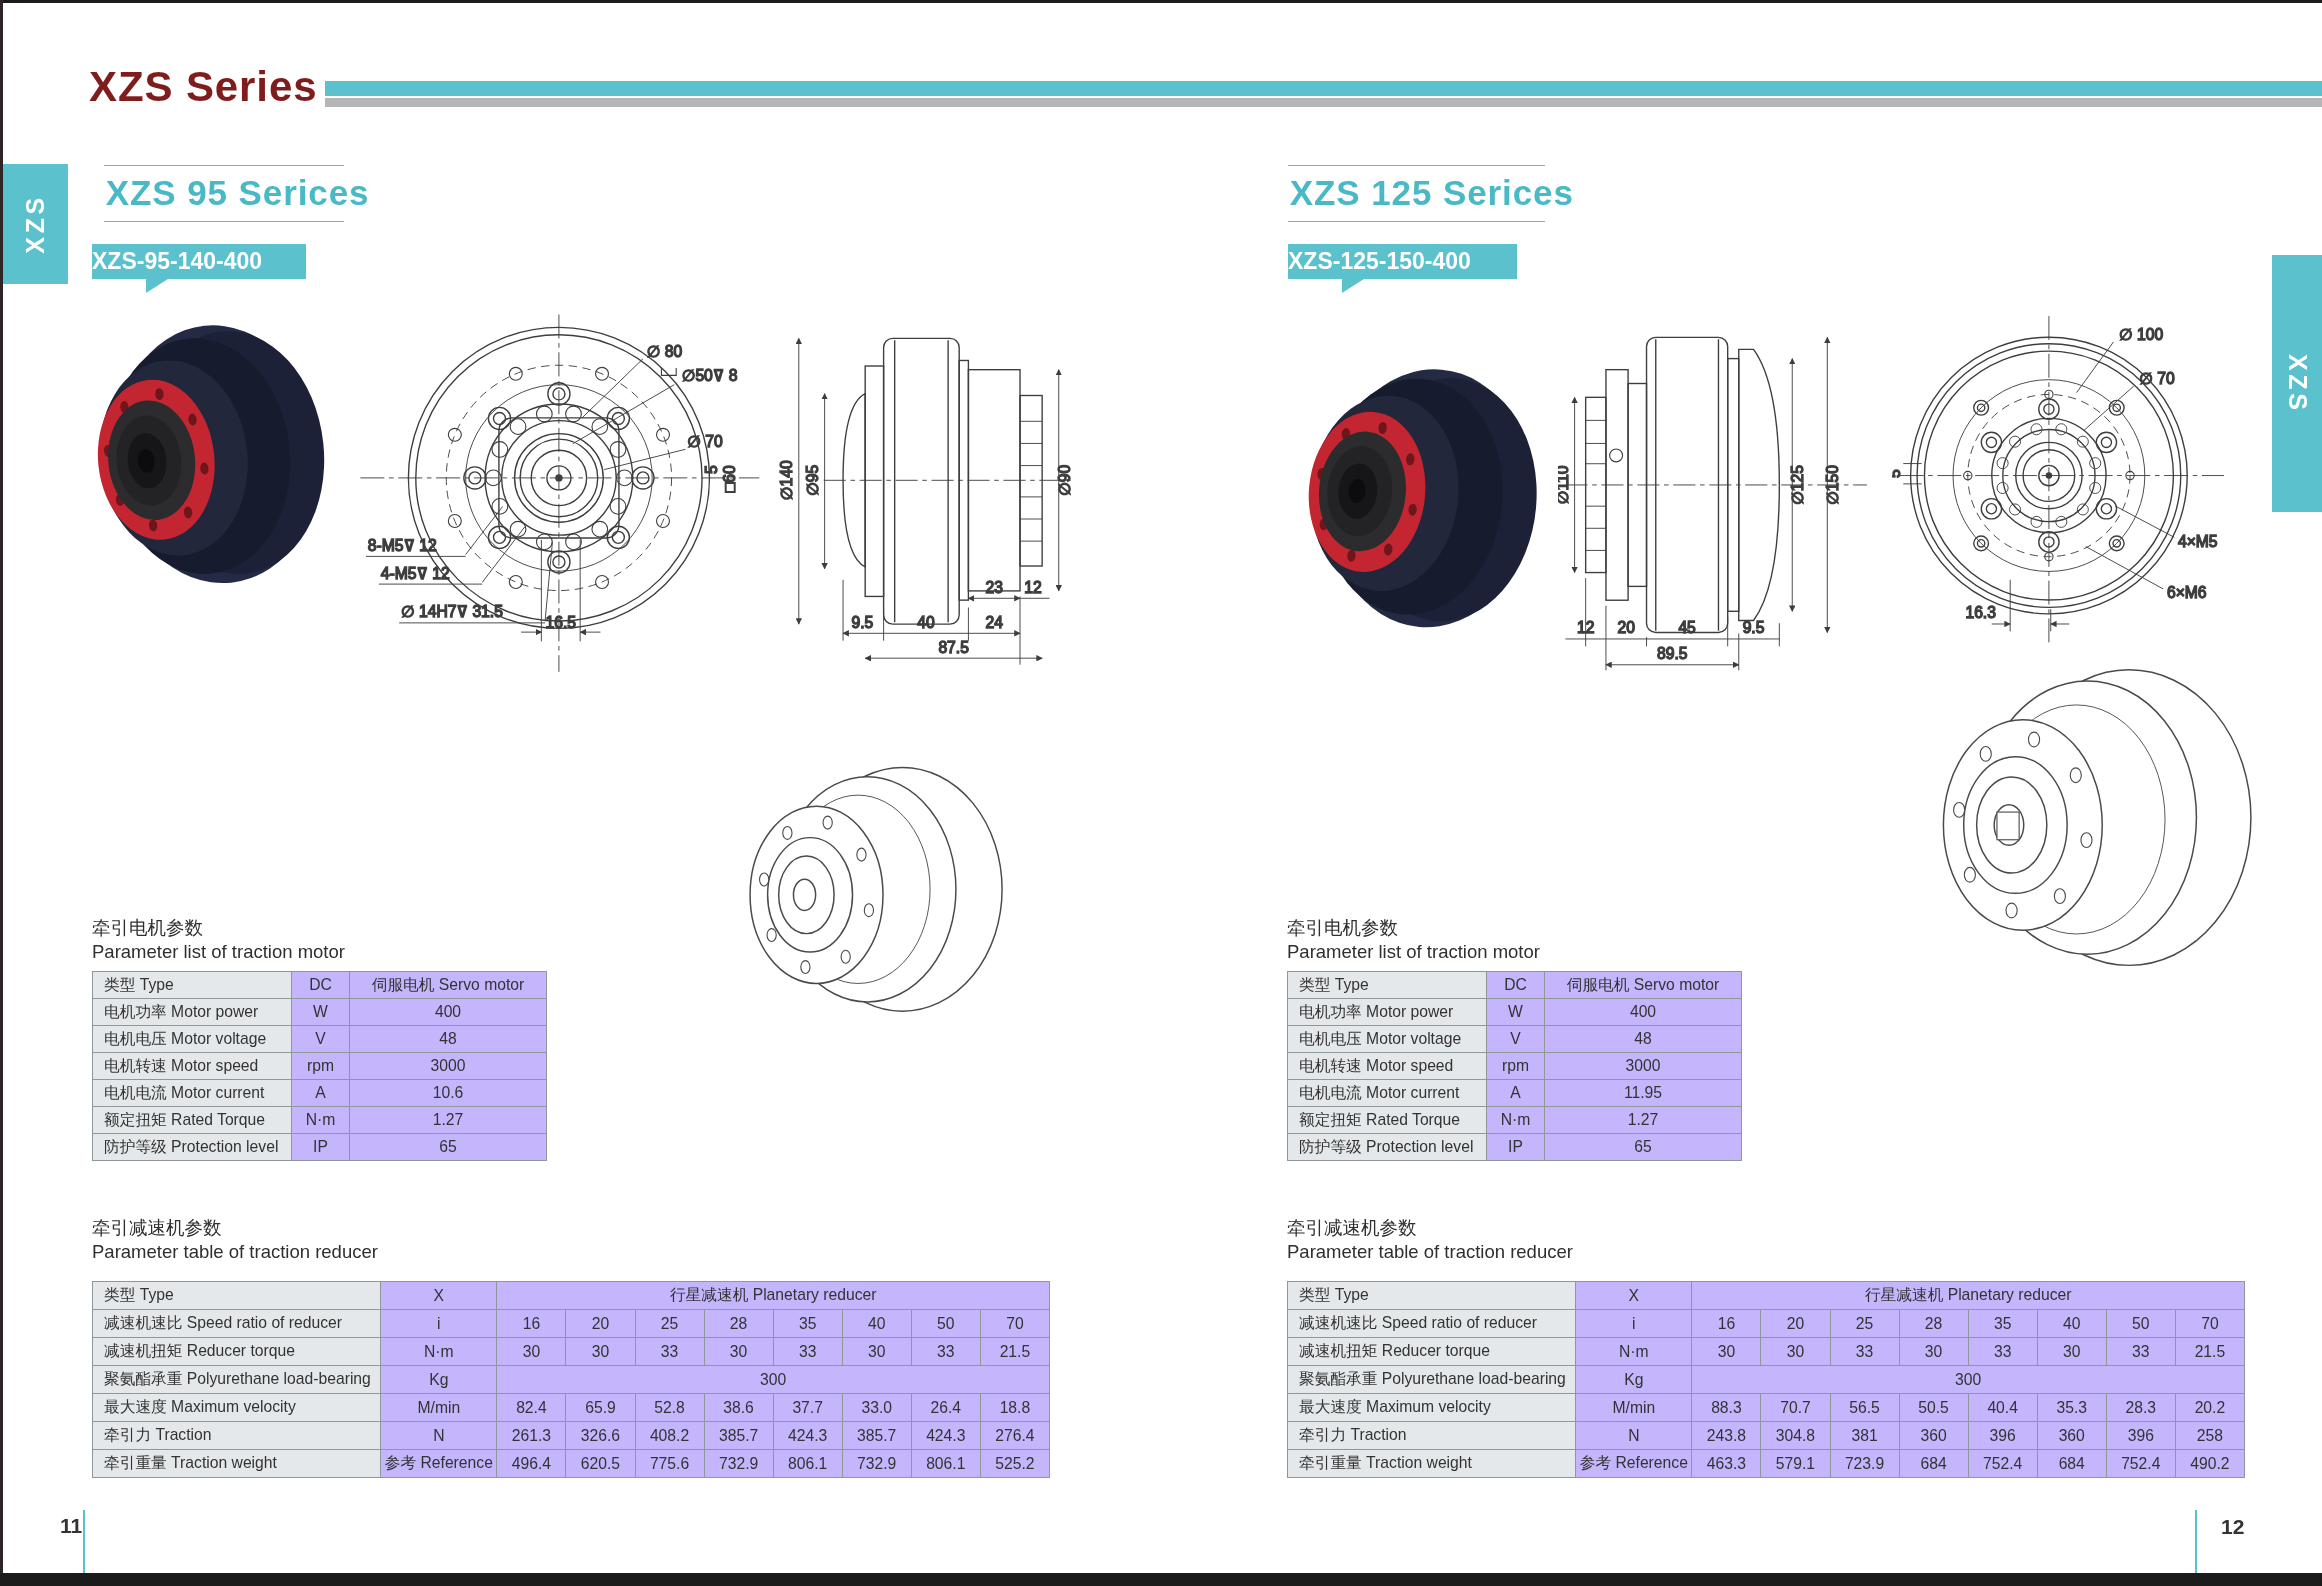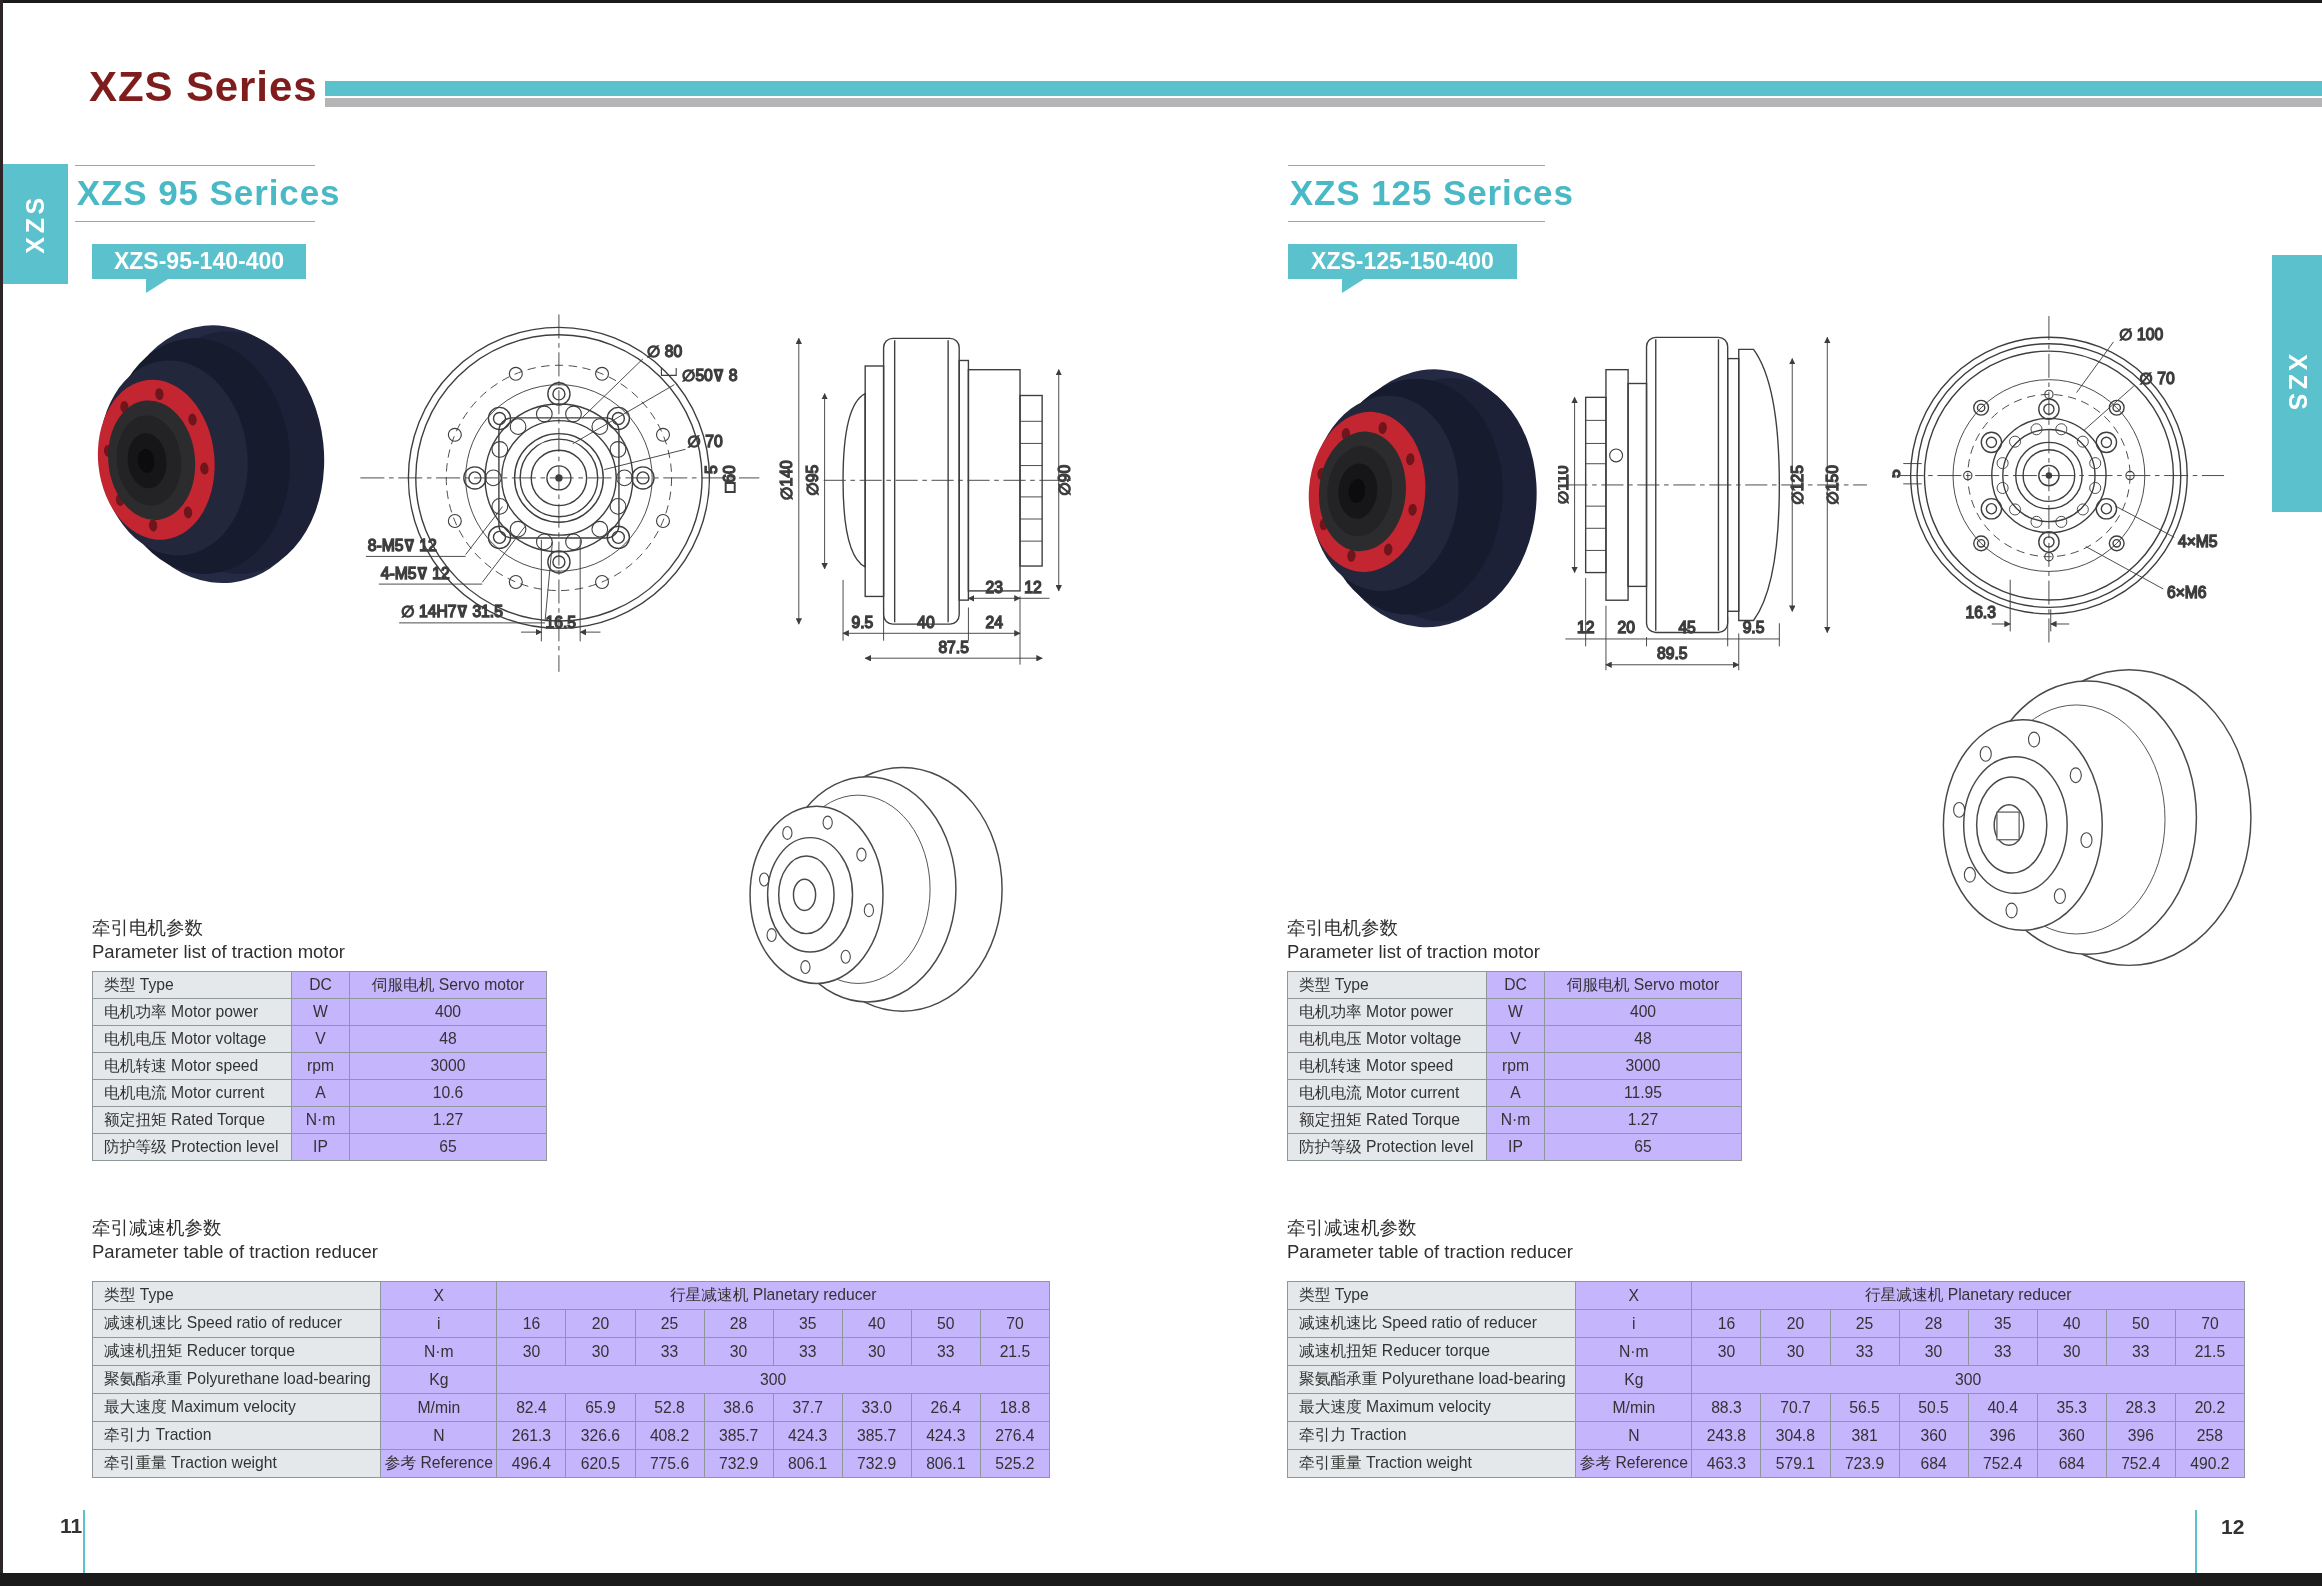--- a/index.html
+++ b/index.html
@@ -17,25 +17,25 @@
   
   .tab{position:absolute;background:#5bc2cd;color:#fff;display:flex;align-items:center;justify-content:center;}
   .tab-left{left:2.8px;top:164px;width:65px;height:120px;}
   .tab-right{left:2272px;top:255px;width:50px;height:257px;}
   .tab span{font-weight:bold;font-size:25px;letter-spacing:3.7px;}
   .tab-left span{writing-mode:vertical-rl;transform:rotate(180deg);}
   .tab-right span{writing-mode:vertical-rl;}
   
   .sec-head{position:absolute;border-top:1.8px solid #5bc2cd;border-bottom:1.8px solid #5bc2cd;
             padding:6.5px 0 8.3px 1.8px;color:#49b9c6;font-size:35px;font-weight:bold;letter-spacing:0.9px;white-space:nowrap;}
-  .sec-head-left{left:75px;top:165px;width:238px;}
+  .sec-head-left{left:104px;top:165px;width:238px;}
   .sec-head-right{left:1288px;top:165px;width:255px;}
   
   .badge{position:absolute;background:#5bc2cd;color:#fff;font-weight:bold;font-size:23px;
-         text-align:center;line-height:35px;height:35px;}
+         line-height:35px;height:35px;}
   .badge:after{content:"";position:absolute;left:54px;bottom:-14px;width:0;height:0;
          border-style:solid;border-width:14px 22px 0 0;border-color:#5bc2cd transparent transparent transparent;}
   .badge-left{left:92px;top:244px;width:214px;}
   .badge-right{left:1288px;top:244px;width:229px;}
   
   .abs{position:absolute;}
   svg text{font-family:"Liberation Sans",sans-serif;font-size:17px;fill:#3d3d3d;}
   
   .tbl-title{position:absolute;font-size:18.5px;line-height:24px;color:#2f2f2f;}
   

